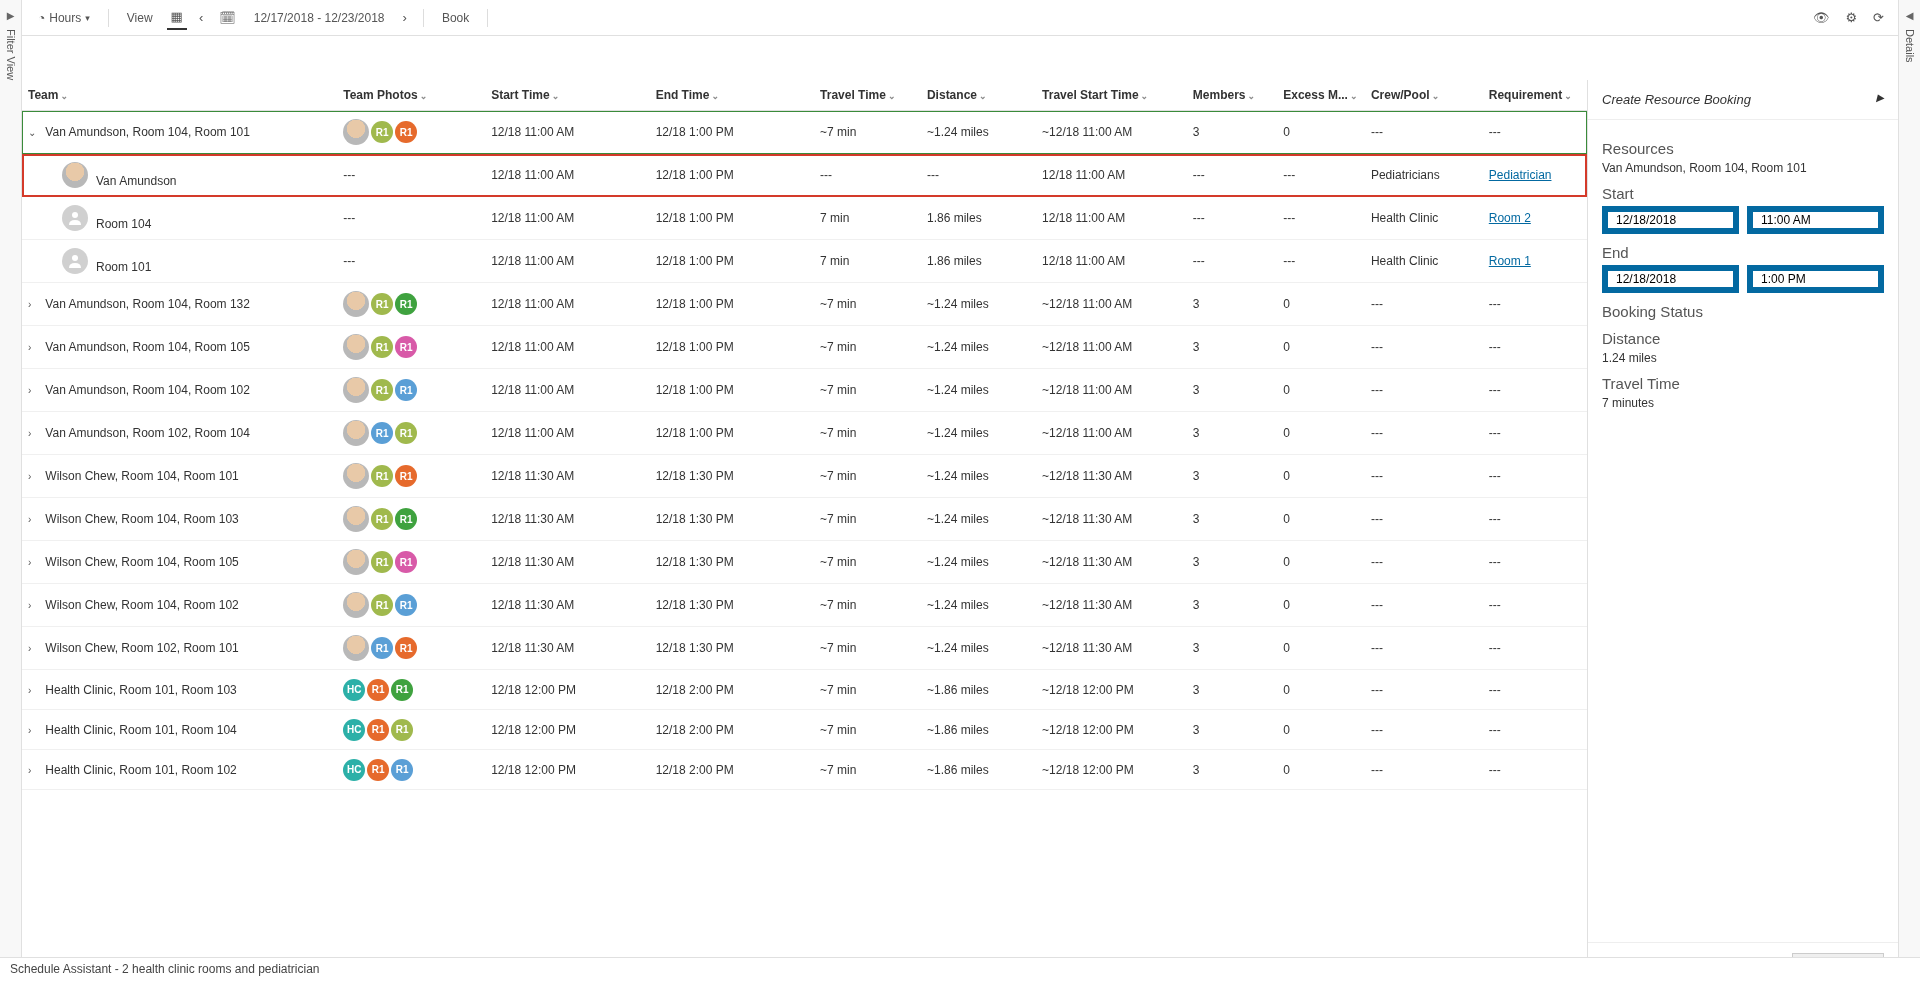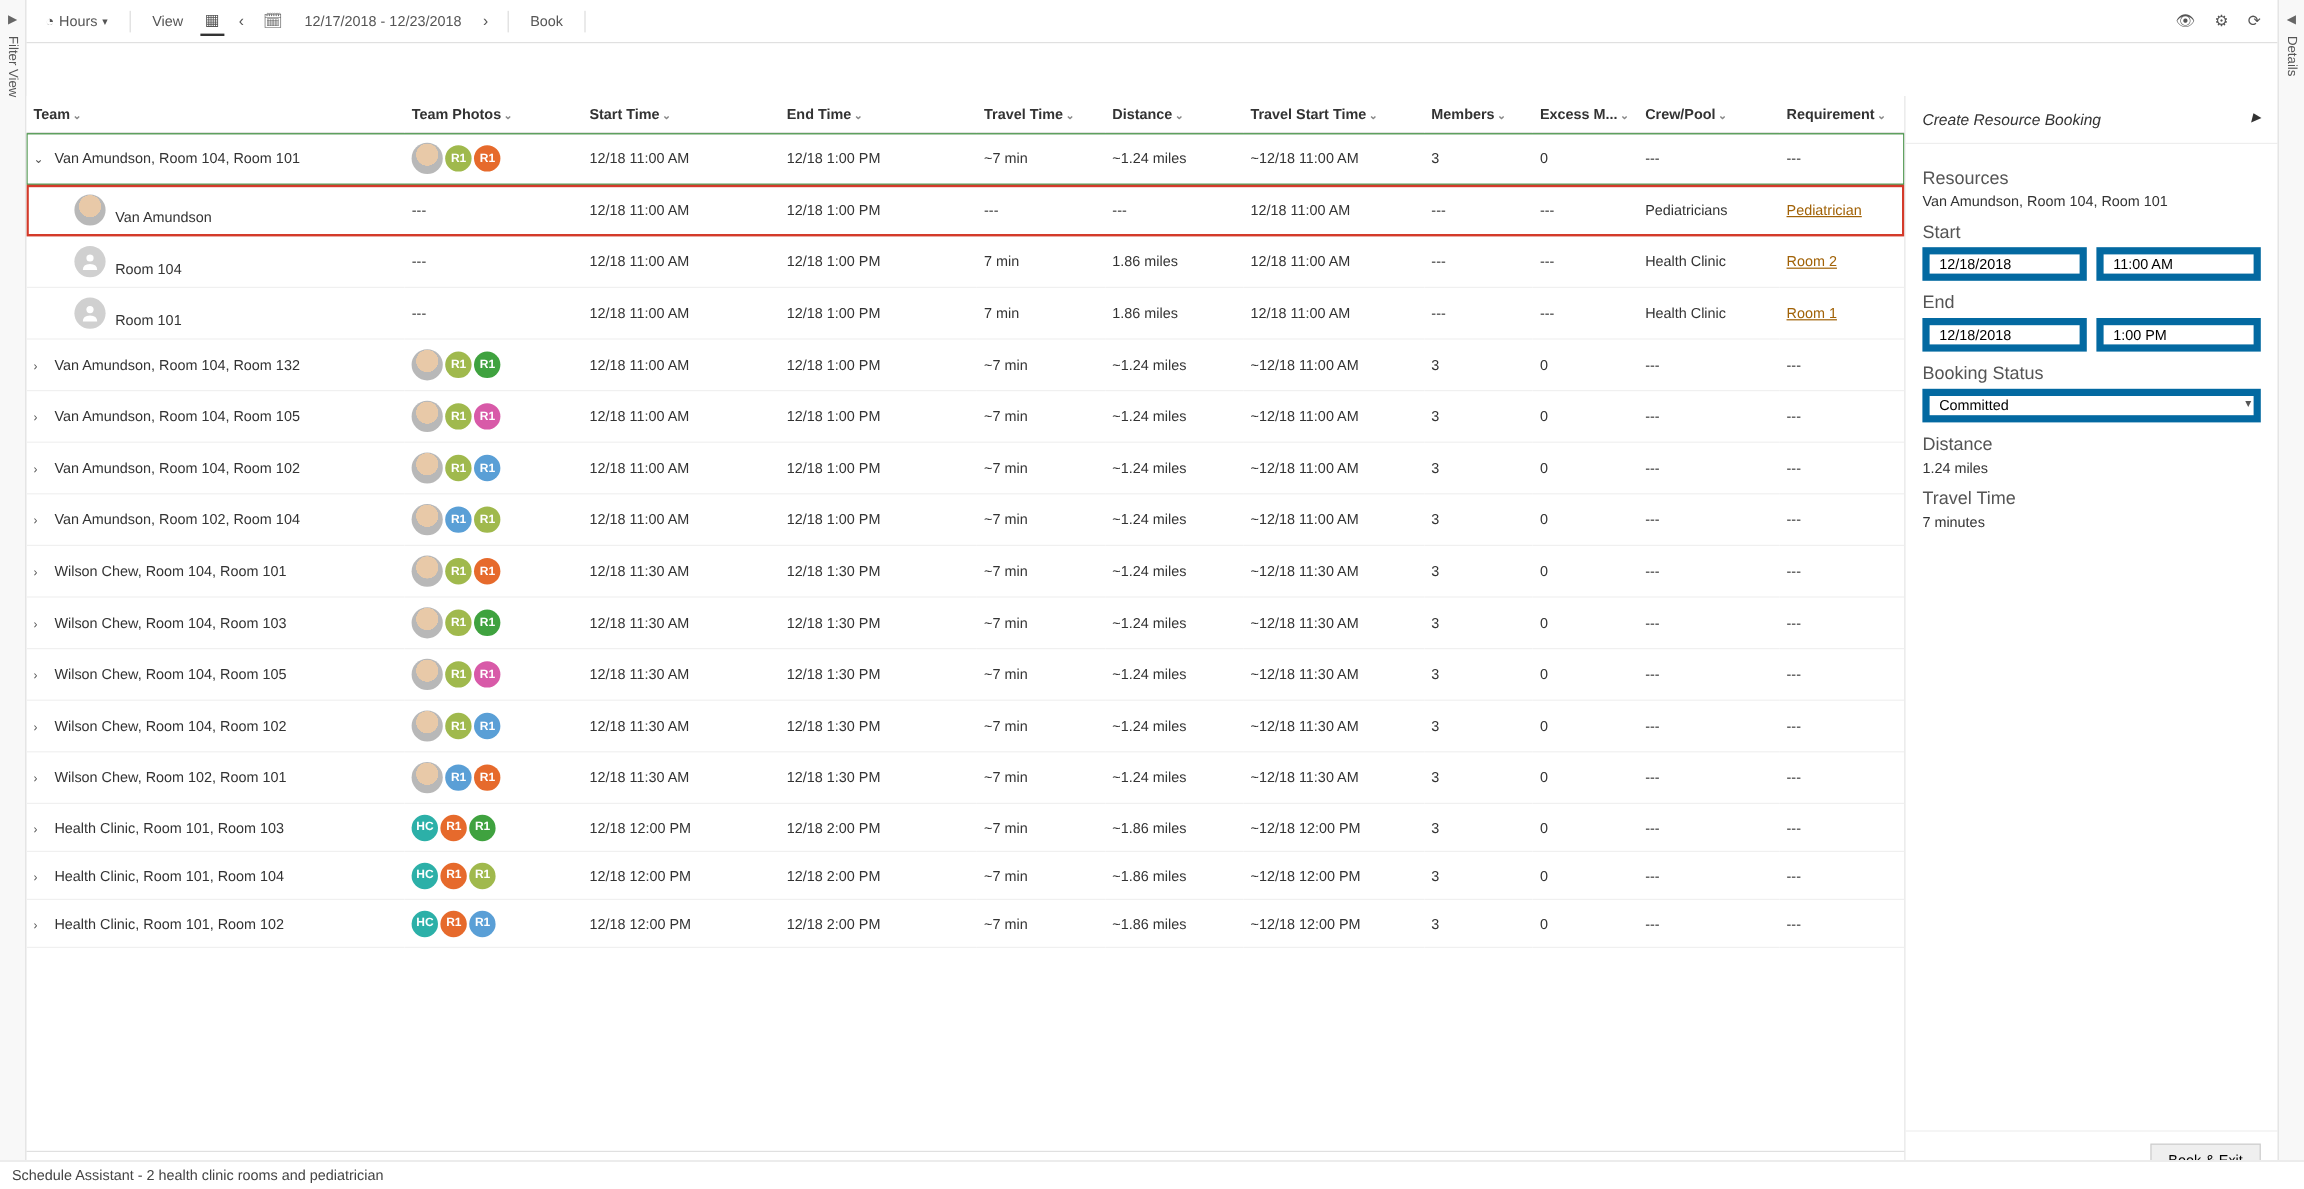--- a/index.html
+++ b/index.html
@@ -32,36 +32,36 @@
 .avatar.face { background: radial-gradient(circle at 50% 38%, #e8c9a8 44%, #b8b8b8 45%); }
 .avatar.gray { background: #d0d0d0; }
 .photos { display: flex; align-items: center; gap: 2px; }
 .badge { width: 22px; height: 22px; border-radius: 50%; display: inline-flex; align-items: center; justify-content: center; color: #fff; font-size: 10px; font-weight: 600; }
 .b-olive { background: #a0b94d; }
 .b-green { background: #3fa23f; }
 .b-orange { background: #e66a2c; }
 .b-pink { background: #d85aa8; }
 .b-blue { background: #5a9fd6; }
 .b-teal { background: #2cb0a8; }
-.link { text-decoration: underline; color: #a16207; cursor: pointer; }
+.link { text-decoration: underline; color: #0369a1; cursor: pointer; }
 .pager { height: 32px; border-top: 1px solid #e0e0e0; display: flex; align-items: center; gap: 10px; padding: 0 12px; font-size: 12px; color: #555; }
 .pager .pg-btn { cursor: pointer; font-size: 11px; }
 .side { width: 310px; display: flex; flex-direction: column; background: #fff; }
 .side-header { padding: 12px 14px; border-bottom: 1px solid #eee; display: flex; justify-content: space-between; font-size: 13px; font-style: italic; }
 .side-body { flex: 1; padding: 10px 14px; overflow-y: auto; font-size: 12px; }
 .side-body .lbl { color: #555; margin-top: 10px; margin-bottom: 4px; font-size: 15px; }
 .side-body .val { color: #333; font-size: 12px; }
 .side-body .row2 { display: flex; gap: 8px; }
 .side-body input, .side-body select { width: 100%; height: 28px; border: 6px solid #0369a1; padding: 0 8px; font-size: 12px; background: #fff; }
 .side-body select { appearance: none; background: #fff; }
 .select-wrap { position: relative; }
 .select-wrap::after { content: "▾"; position: absolute; right: 8px; top: 6px; font-size: 10px; color: #555; pointer-events: none; }
 .side-footer { padding: 10px 14px; border-top: 1px solid #eee; display: flex; justify-content: flex-end; }
 .btn { padding: 6px 14px; background: #efefef; border: 1px solid #ccc; cursor: pointer; font-size: 12px; }
-.status { position: fixed; bottom: 0; left: 0; right: 0; height: 24px; background: #fff; border-top: 1px solid #e0e0e0; padding: 4px 10px; font-size: 12px; color: #444; }
+.status { position: fixed; bottom: 0; left: 0; right: 0; height: 34px; background: #fff; border-top: 1px solid #e0e0e0; padding: 4px 10px; font-size: 12px; color: #444; }
 col.c-team { width: 230px; }
 col.c-photos { width: 108px; }
 col.c-time { width: 120px; }
 col.c-travel { width: 78px; }
 col.c-dist { width: 84px; }
 col.c-tstart { width: 110px; }
 col.c-m { width: 66px; }
 col.c-ex { width: 64px; }
 col.c-crew { width: 86px; }
 col.c-req { width: 76px; }
@@ -467,25 +467,20 @@
             <input value="11:00 AM" style="">
           </div>
 
           <div class="lbl">End</div>
           <div class="row2">
             <input value="12/18/2018" style="">
             <input value="1:00 PM" style="">
           </div>
 
           <div class="lbl">Booking Status</div>
-          <div class="select-wrap">
-            <select>
-              <option>Committed</option>
-            </select>
-          </div>
 
           <div class="lbl">Distance</div>
           <div class="val">1.24 miles</div>
 
           <div class="lbl">Travel Time</div>
           <div class="val">7 minutes</div>
         </div>
         <div class="side-footer">
           <button class="btn">Book &amp; Exit</button>
         </div>

